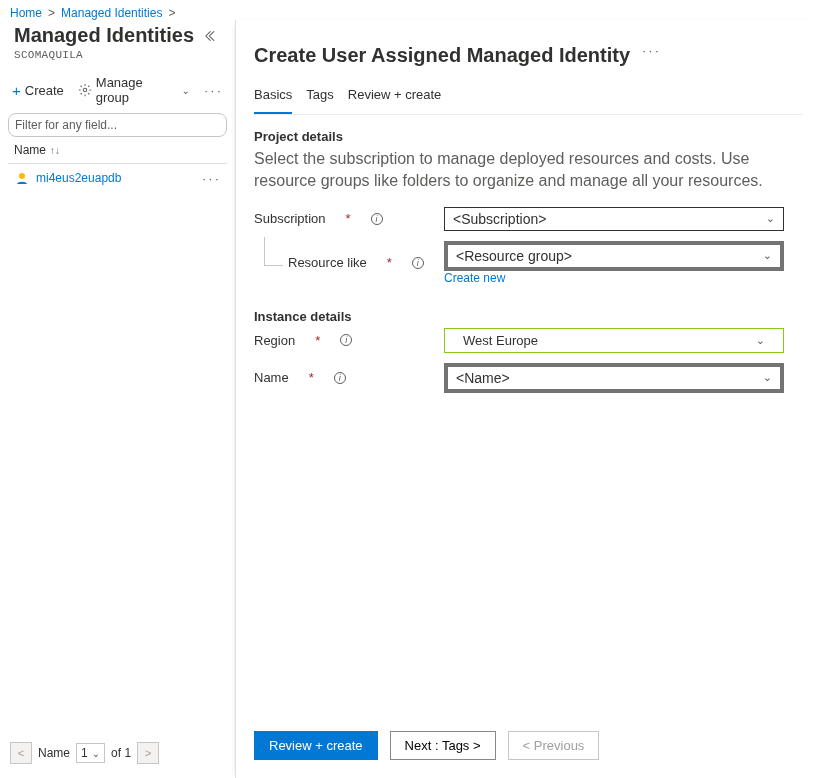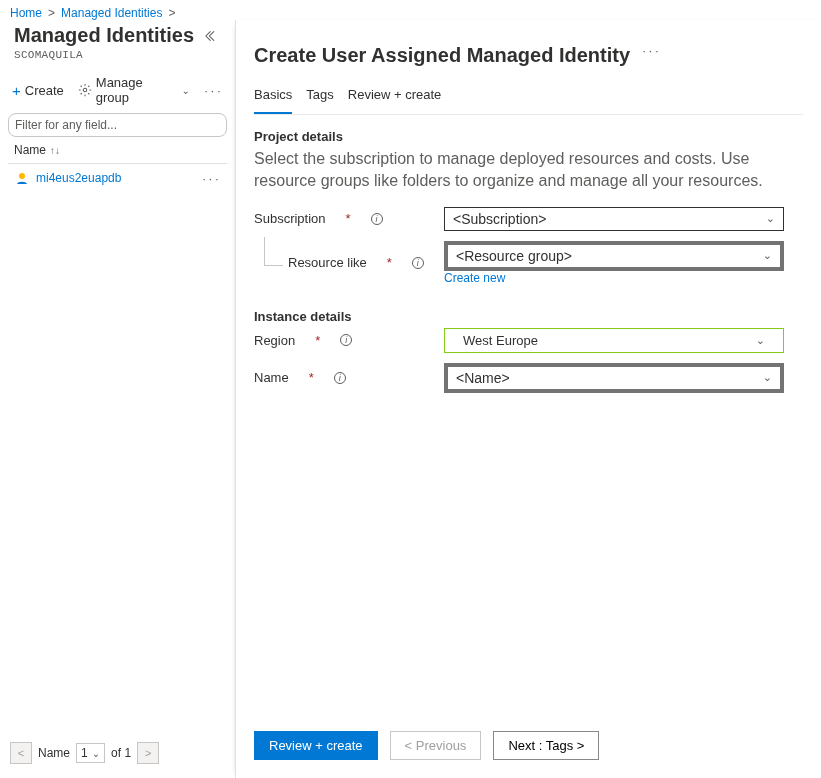--- a/index.html
+++ b/index.html
@@ -235,18 +235,18 @@
                 <span>&lt;Name&gt;</span>
                 <span class="select-chev">⌄</span>
               </div>
             </div>
           </div>
         </div>
       </div>
 
       <div class="footer">
         <button class="btn primary">Review + create</button>
+        <button class="btn">Next : Tags &gt;</button>
         <button class="btn disabled">&lt; Previous</button>
-        <button class="btn">Next : Tags &gt;</button>
       </div>
     </div>
   </div>
 </div>
 
 </body></html>

